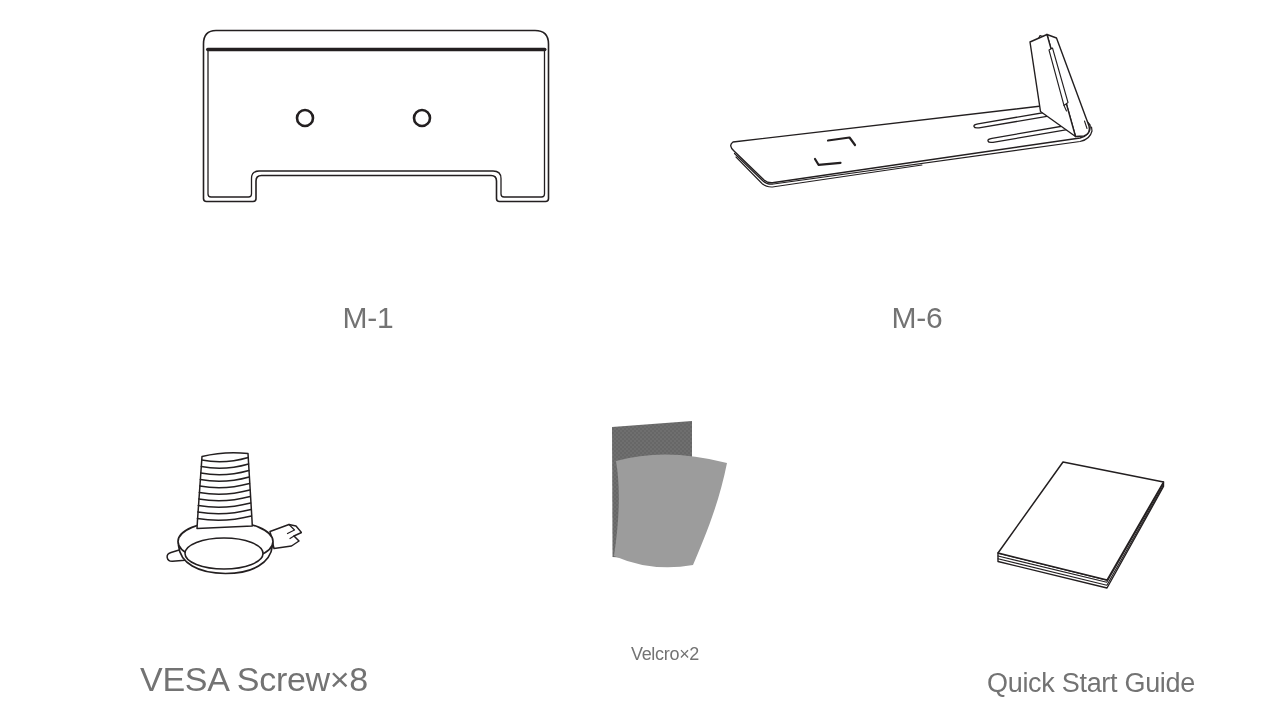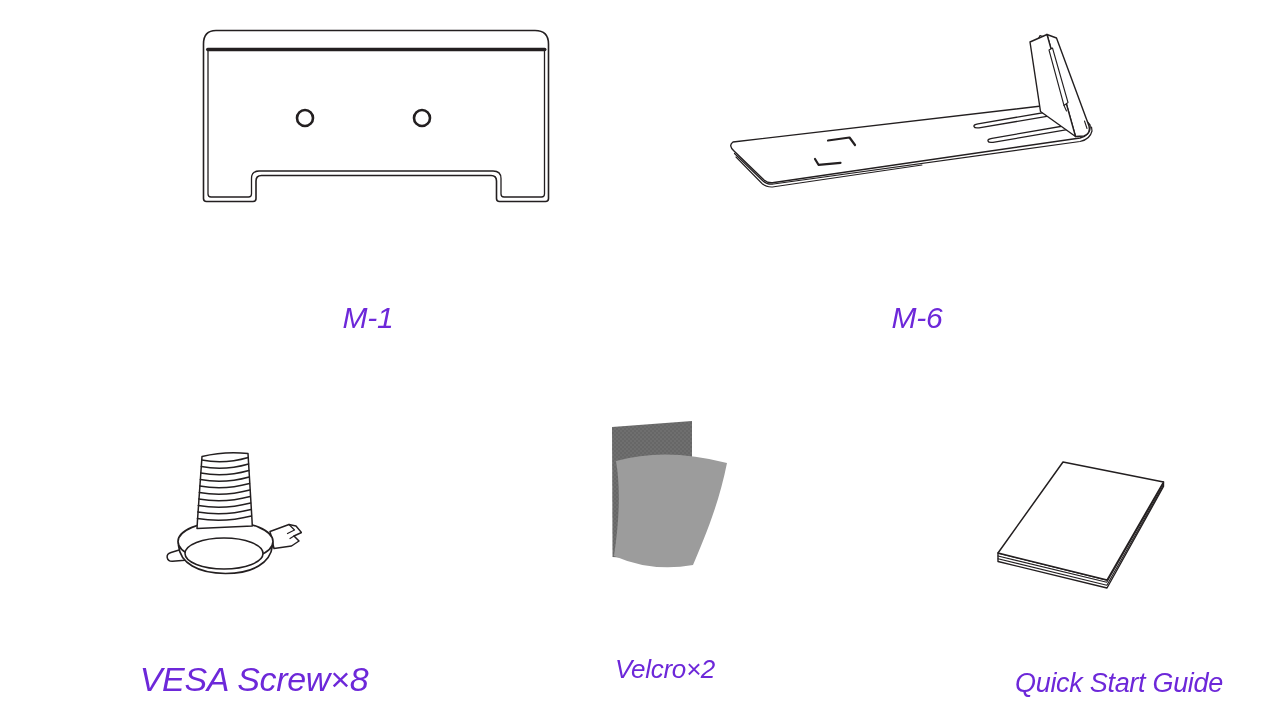--- a/index.html
+++ b/index.html
@@ -12,28 +12,27 @@
     font-family: "Liberation Sans", sans-serif;
     color: #231f20;
   }
   .part-figure { position: absolute; margin: 0; padding: 0; }
   .part-figure svg { display: block; }
   .ink { stroke: #231f20; }
   .caption {
     position: absolute;
     transform: translateX(-50%);
     white-space: nowrap;
-    color: #6d28d9;
+    color: #737373;
     letter-spacing: -0.3px;
-    font-style: italic;
   }
   .caption.big   { font-size: 30px; }
   .caption.vesa  { font-size: 34px; }
   .caption.qsg   { font-size: 27px; }
-  .caption.velcro{ font-size: 26px; line-height: 29px; text-align: right; margin-top: 15px; }
+  .caption.velcro{ font-size: 18px; line-height: 29px; text-align: right; }
 </style>
 </head>
 <body>
 
 <div class="canvas">
 
   <figure class="part-figure" style="left:201px; top:28px;">
     <svg width="350" height="176" viewBox="0 0 350 176">
       <g class="ink" fill="none" stroke-linecap="round" stroke-linejoin="round">
         <path stroke-width="1.6" d="M 15,2.5 L 334,2.5 Q 347.5,2.5 347.5,16 L 347.5,170.5 Q 347.5,173.5 344.5,173.5 L 298.5,173.5 Q 295.5,173.5 295.5,170.5 L 295.5,153 Q 295.5,147.5 290,147.5 L 60.5,147.5 Q 55,147.5 55,153 L 55,170.5 Q 55,173.5 52,173.5 L 5.5,173.5 Q 2.5,173.5 2.5,170.5 L 2.5,16 Q 2.5,2.5 15,2.5 Z"></path>
@@ -125,15 +124,15 @@
   <div class="caption big" style="left:368px; top:301px;">M-1</div>
 
   <div class="caption big" style="left:917px; top:301px;">M-6</div>
 
   <div class="caption vesa" style="left:254px; top:660px;">VESA Screw×8</div>
 
   <div class="caption velcro" style="left:665px; top:640px;">
     <div>Velcro×2</div>
   </div>
 
-  <div class="caption qsg" style="left:1091px; top:668px;margin-left:28px;">Quick Start Guide</div>
+  <div class="caption qsg" style="left:1091px; top:668px;">Quick Start Guide</div>
 
 </div>
 
 </body></html>

